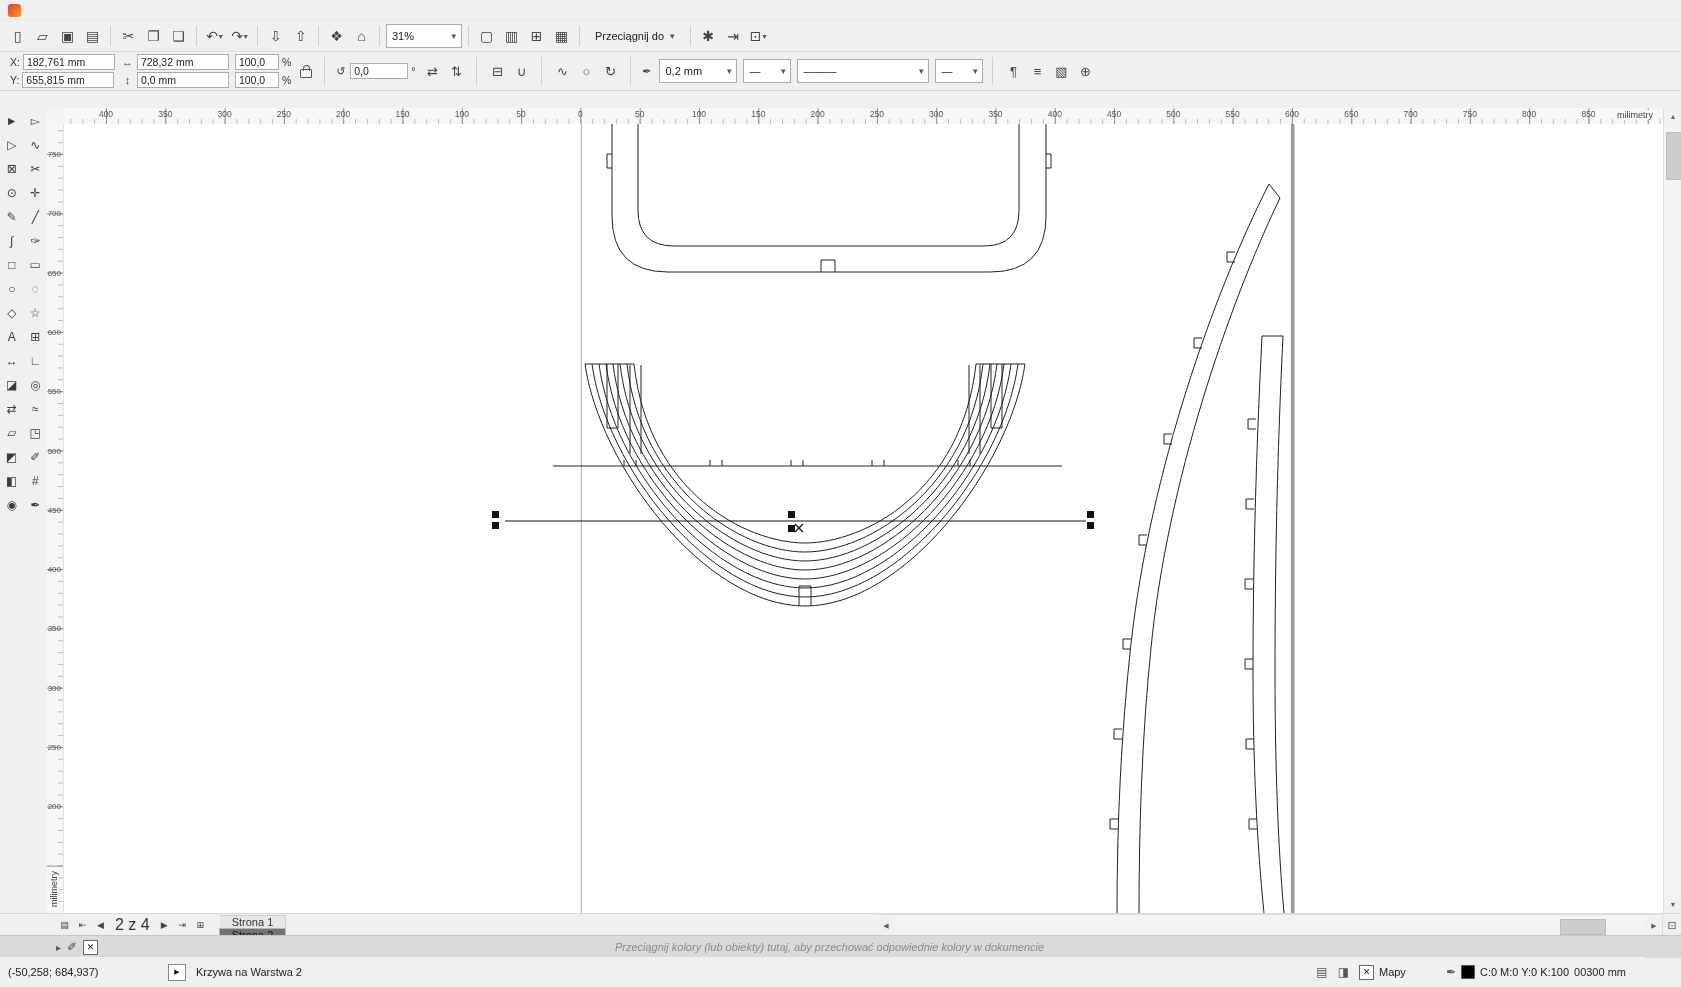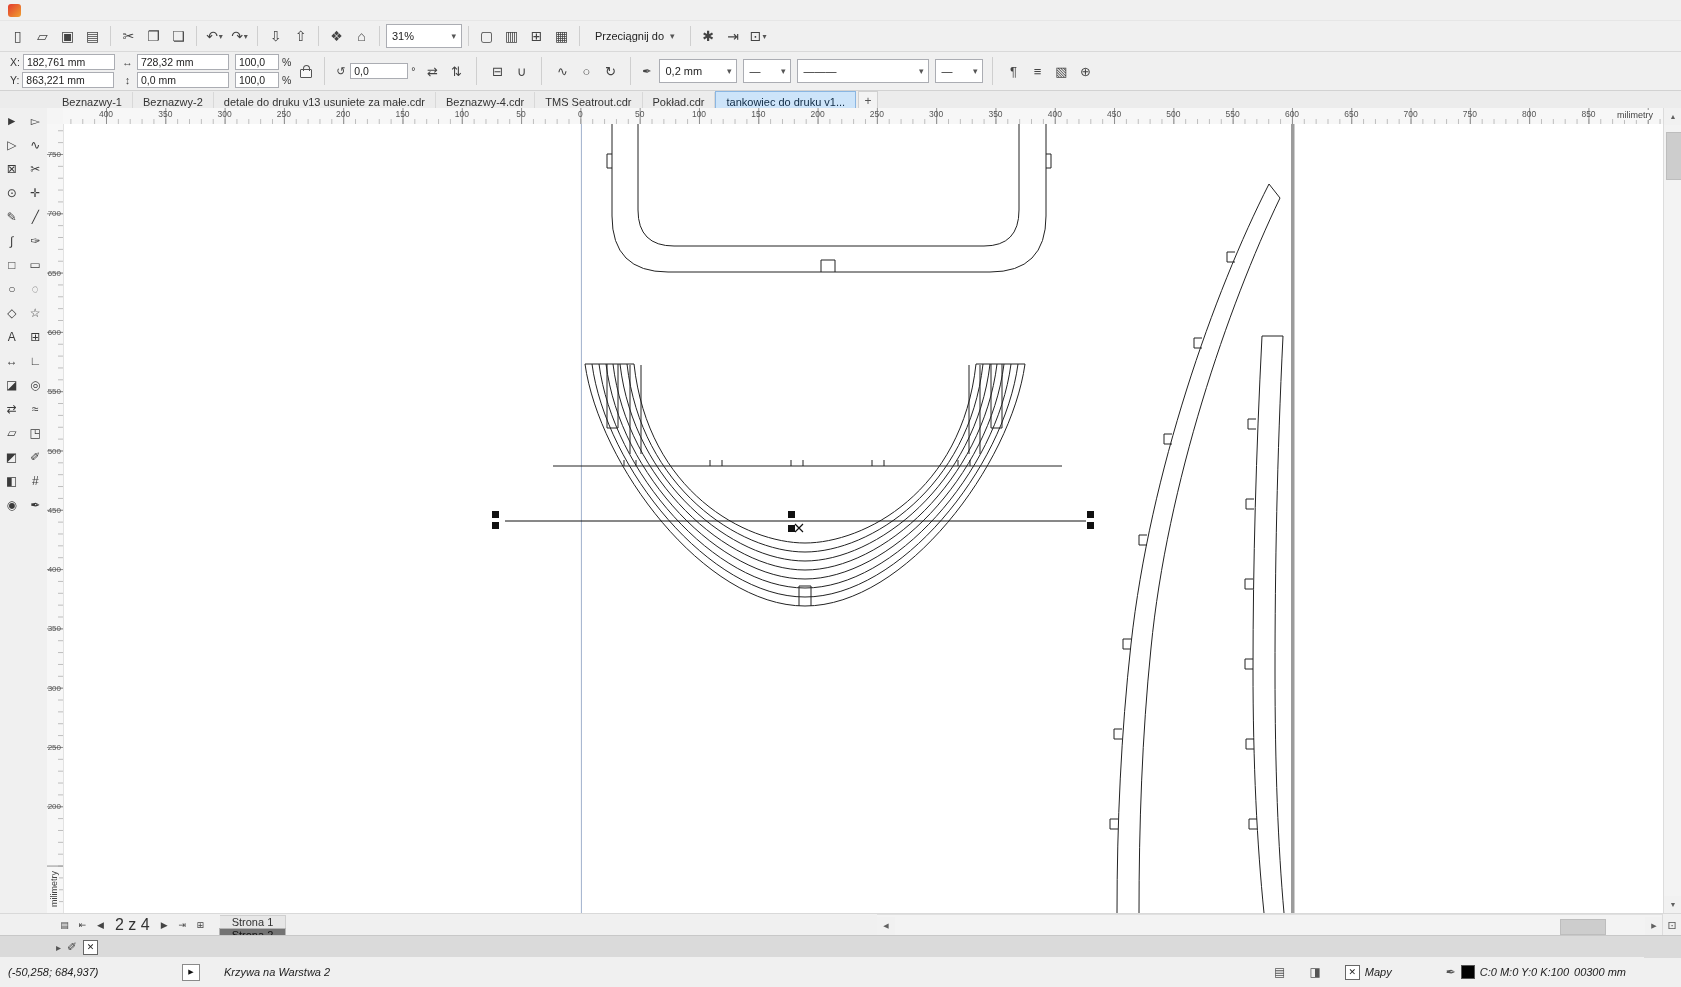--- a/index.html
+++ b/index.html
@@ -85,21 +85,21 @@
 
   
   #hintbar{position:absolute;left:0;top:935px;width:1681px;height:22px;background:#dadada;border-top:1px solid #c8c8c8;display:flex;align-items:center;}
   #palette-strip{display:flex;align-items:center;gap:6px;margin-left:56px;}
   .flyout{color:#555;font-size:10px;}
   .dropper{color:#444;font-size:12px;}
   .swatch-x{width:13px;height:13px;background:#fff;border:1px solid #666;display:flex;align-items:center;justify-content:center;font-size:9px;color:#222;line-height:1;}
   #hint-text{flex:1;text-align:center;font-style:italic;color:#8a8a8a;font-size:11px;margin-right:120px;}
 
   
-  #statusbar{position:absolute;left:0;top:957px;width:1644px;height:30px;background:#f0f0f0;display:flex;align-items:center;padding:0 8px;gap:24px;box-sizing:border-box;font-style:italic;}
+  #statusbar{position:absolute;left:0;top:957px;width:1644px;height:30px;background:#f0f0f0;display:flex;align-items:center;padding:0 8px;gap:10px;box-sizing:border-box;}
   #cursor-pos{min-width:150px;color:#222;}
   #popup-btn{width:16px;height:15px;border:1px solid #8a8a8a;background:#fff;display:flex;align-items:center;justify-content:center;font-size:7px;color:#111;}
   #status-spacer{flex:1;}
   .st-icon{color:#555;font-size:12px;}
   .swatch-black{width:12px;height:12px;background:#000;border:1px solid #555;}
   #outline-cluster{display:flex;align-items:center;gap:5px;margin-left:30px;margin-right:10px;}
   #fill-cluster{display:flex;align-items:center;gap:5px;}
 </style>
 </head>
 <body>
@@ -199,21 +199,21 @@
   </div>
 
   <div id="propbar">
     <div class="pb-col">
       <div class="pb-row">
         <span class="pb-label">X:</span>
         <span class="pb-field w84">182,761 mm</span>
       </div>
       <div class="pb-row">
         <span class="pb-label">Y:</span>
-        <span class="pb-field w84">863,221 mm</span>
+        <span class="pb-field w84">655,815 mm</span>
       </div>
     </div>
     <div class="pb-col">
       <div class="pb-row">
         <span class="pb-icon">↔</span>
         <span class="pb-field w84">728,32 mm</span>
       </div>
       <div class="pb-row">
         <span class="pb-icon">↕</span>
         <span class="pb-field w84">0,0 mm</span>
@@ -295,32 +295,20 @@
         </div>
         <div class="pb-btn">
           <span>▧</span>
         </div>
         <div class="pb-btn">
           <span>⊕</span>
         </div>
       </div>
   </div>
 
-  <div id="doctabs">
-    <div id="doc-tab-list">
-        <div class="doc-tab">Beznazwy-1</div>
-        <div class="doc-tab">Beznazwy-2</div>
-        <div class="doc-tab">detale do druku v13 usuniete za małe.cdr</div>
-        <div class="doc-tab">Beznazwy-4.cdr</div>
-        <div class="doc-tab">TMS Seatrout.cdr</div>
-        <div class="doc-tab">Pokład.cdr</div>
-        <div class="doc-tab active">tankowiec do druku v1...</div>
-      </div>
-    <div class="add-tab">+</div>
-  </div>
 
   <div id="toolbox">
       <div class="tool">
         <span>►</span>
       </div>
       <div class="tool">
         <span>▻</span>
       </div>
       <div class="tool">
         <span>▷</span>
@@ -574,20 +562,21 @@
     </div>
     <div id="scroll-corner">⊡</div>
   </div>
 
   <div id="hintbar">
     <div id="palette-strip">
       <span class="flyout">▸</span>
       <span class="dropper">✐</span>
       <span class="swatch-x">✕</span>
     </div>
+    <div id="hint-text">Przeciągnij kolory (lub obiekty) tutaj, aby przechować odpowiednie kolory w dokumencie</div>
   </div>
 
   <div id="statusbar">
     <span id="cursor-pos">(-50,258; 684,937)</span>
     <span id="popup-btn">▶</span>
     <span id="object-info">Krzywa na Warstwa 2</span>
     <span id="status-spacer"></span>
     <span class="st-icon">▤</span>
     <span class="st-icon">◨</span>
     <div id="fill-cluster">

